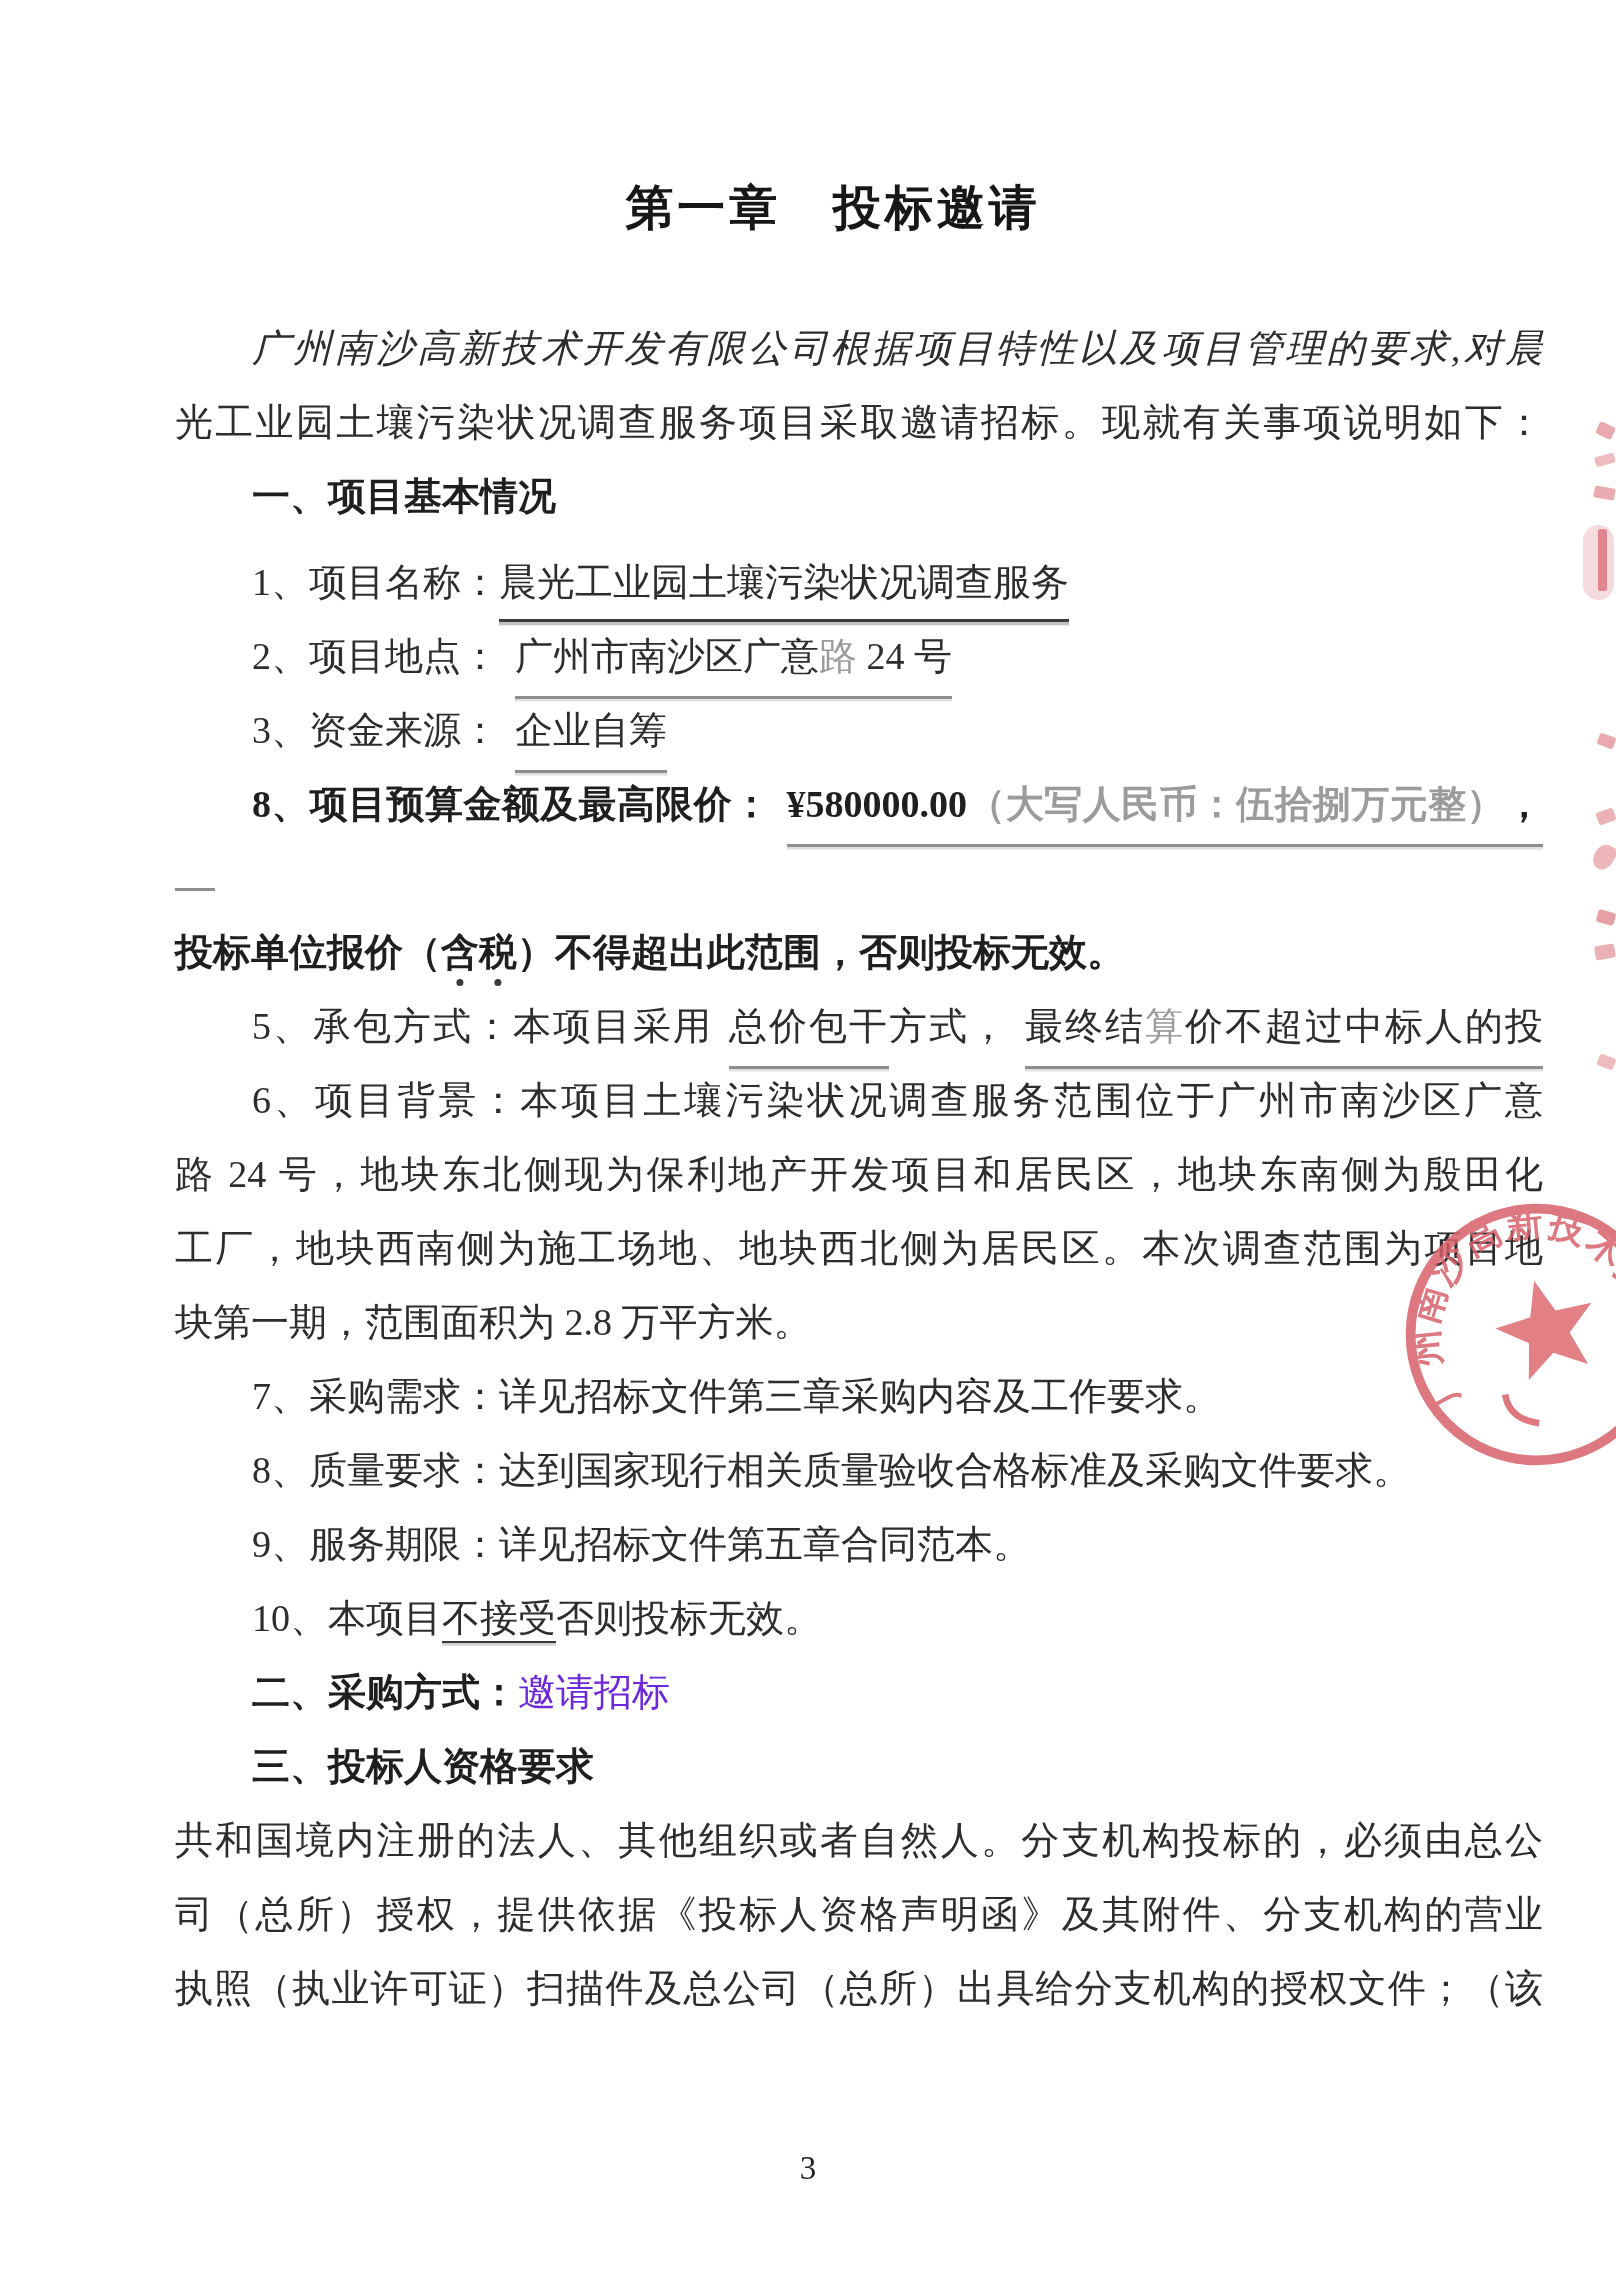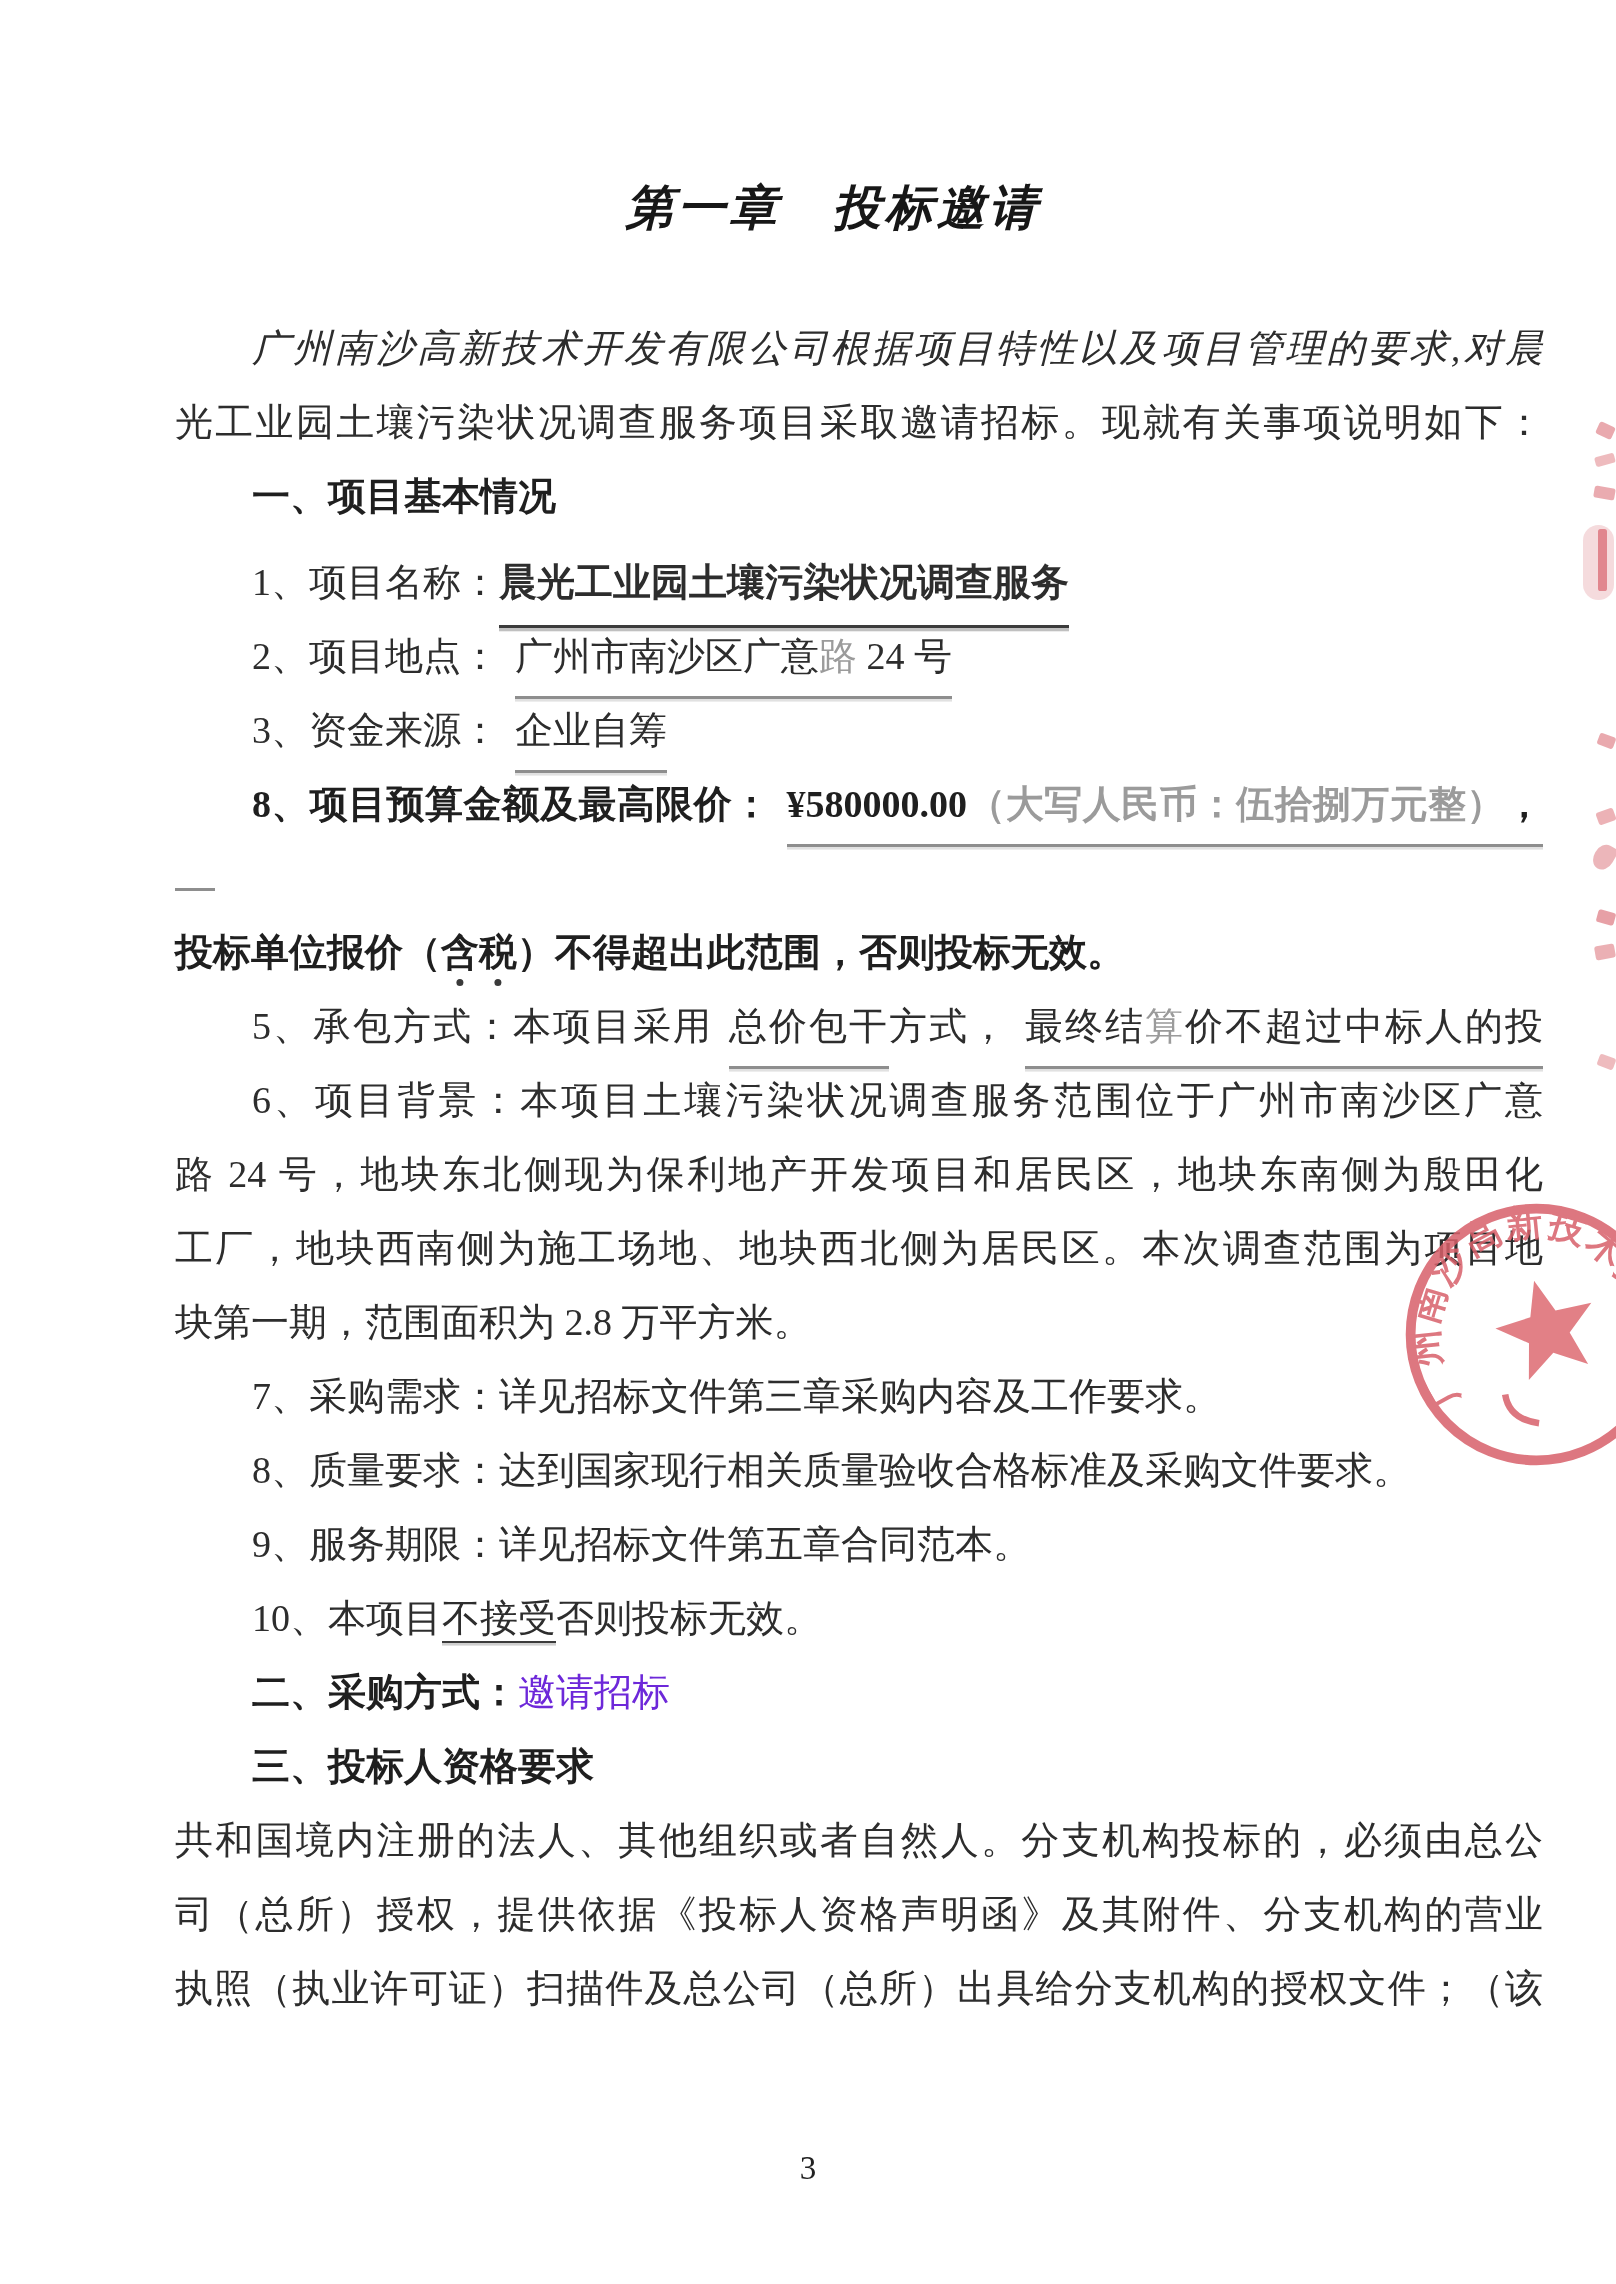--- a/index.html
+++ b/index.html
@@ -15,28 +15,28 @@
     position:absolute; left:175px; top:0; width:1368px;
     font-size:38px; line-height:74px;
   }
   .line { min-height:74px; }
   .j { text-align:justify; text-align-last:justify; }
   .ind { text-indent:77px; }
   .b { font-weight:700; color:#1f1f1f; }
   .title {
     margin-top:171px; margin-left:-52px;
     text-align:center; font-size:48px; font-weight:700;
-    letter-spacing:3.9px; color:#171717; line-height:74px;font-style:italic;
+    letter-spacing:3.9px; color:#171717; line-height:74px;
   }
   .p1 { margin-top:66px;font-style:italic; }
   .mt18 { margin-top:11.7px; }
   .f  { color:#9b9b9b; }
   .f2 { color:#6d28d9; }
   
-  .u1 { border-bottom:3.9px solid #3b3b3b; box-shadow:0 3.3px 0 rgba(140,140,140,.55); padding-bottom:22px;font-weight:bold; }
+  .u1 { border-bottom:3.9px solid #3b3b3b; box-shadow:0 3.3px 0 rgba(140,140,140,.55); padding-bottom:16px; }
   .u2 { border-bottom:3.3px solid #8e8e8e; box-shadow:0 2.6px 0 rgba(195,195,195,.5); padding-bottom:19px;margin-left:16px; }
   .u3 { border-bottom:2.6px solid #3b3b3b; box-shadow:0 2.6px 0 rgba(160,160,160,.5); padding-bottom:2px; }
   .uext { display:inline-block; width:40px; border-bottom:3.3px solid #8e8e8e; height:1em; }
   
   .dot { position:relative; }
   .dot::after {
     content:""; position:absolute; left:50%; transform:translateX(-50%);
     bottom:-13px; width:7.2px; height:7.2px; border-radius:50%; background:#3a3a3a;
   }
   .pagenum {

